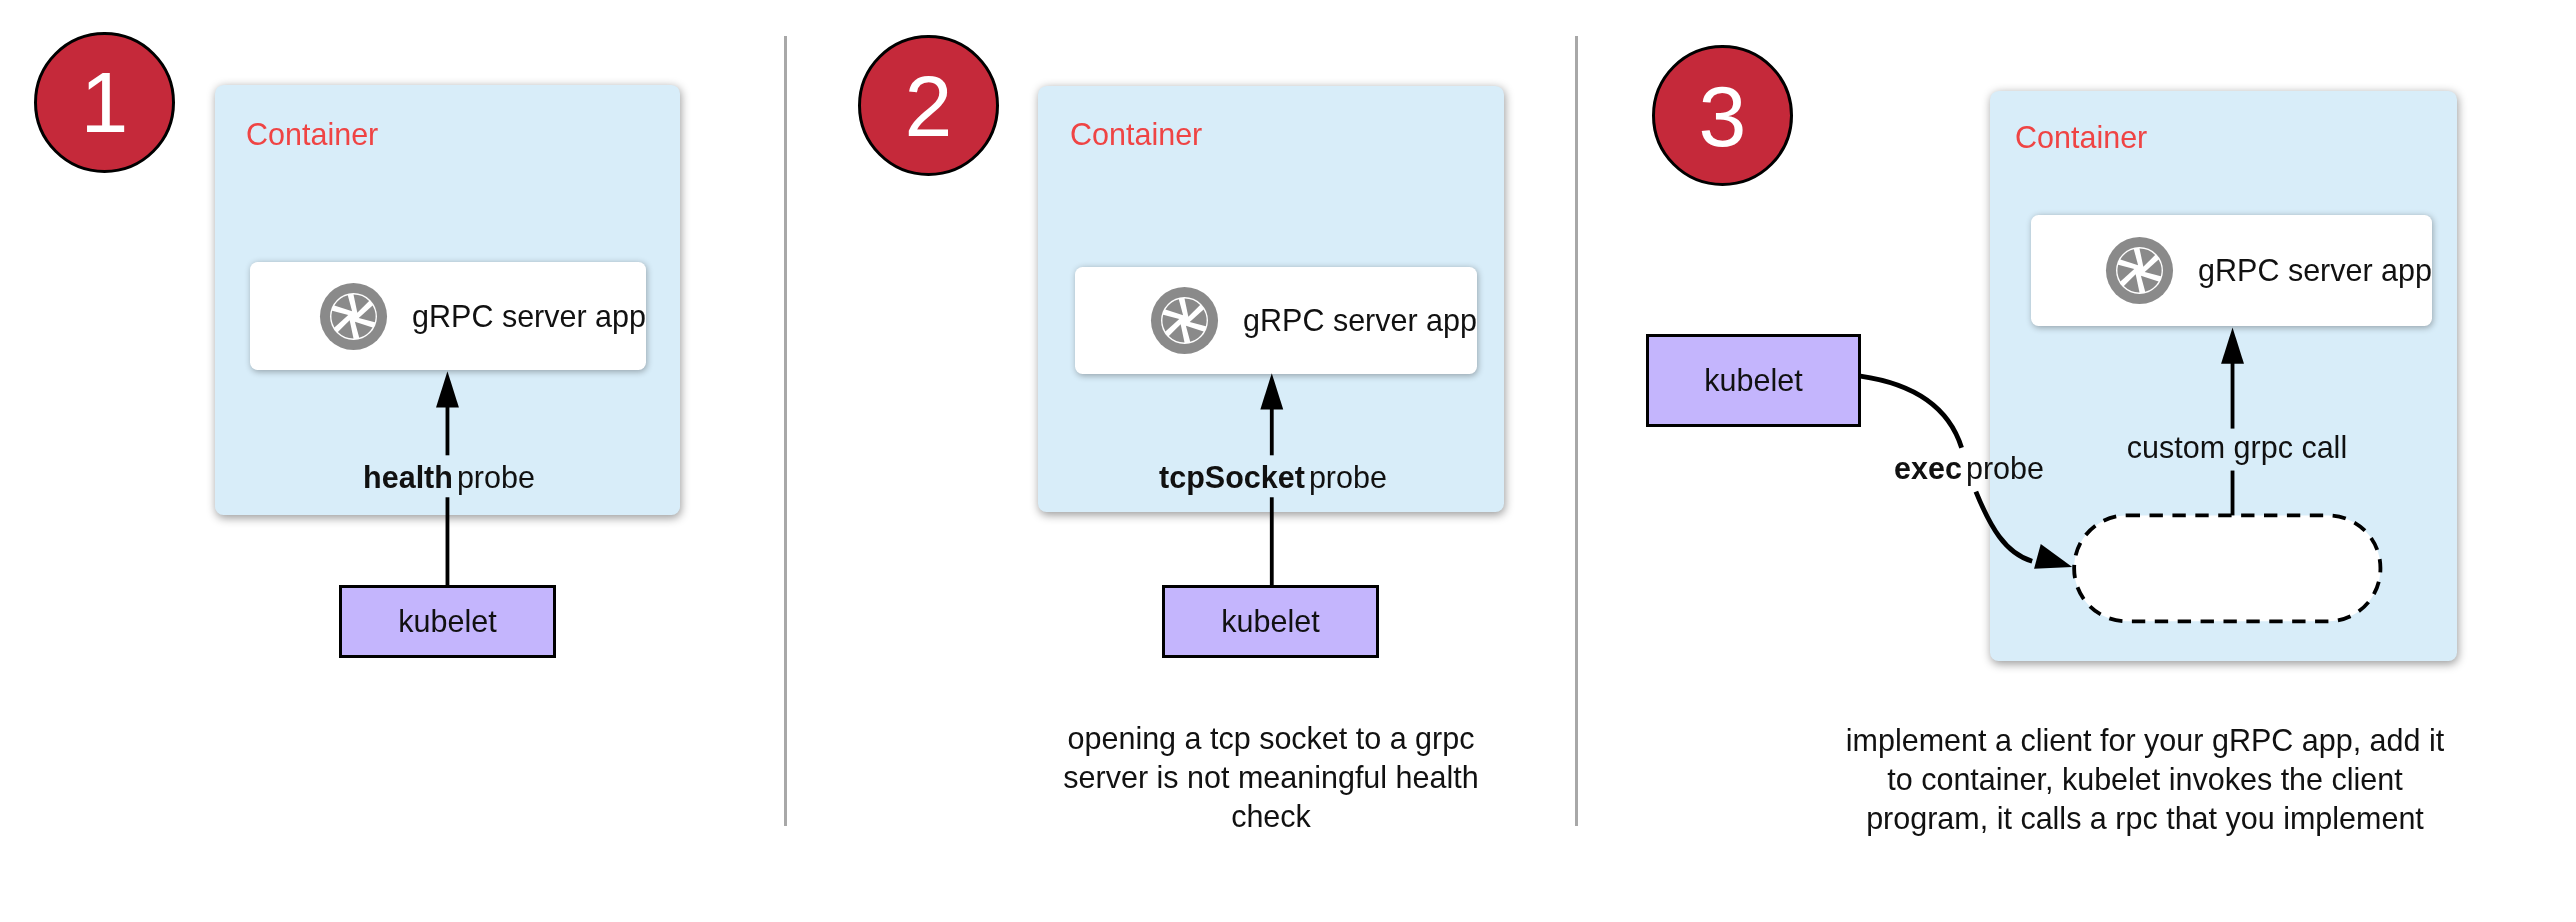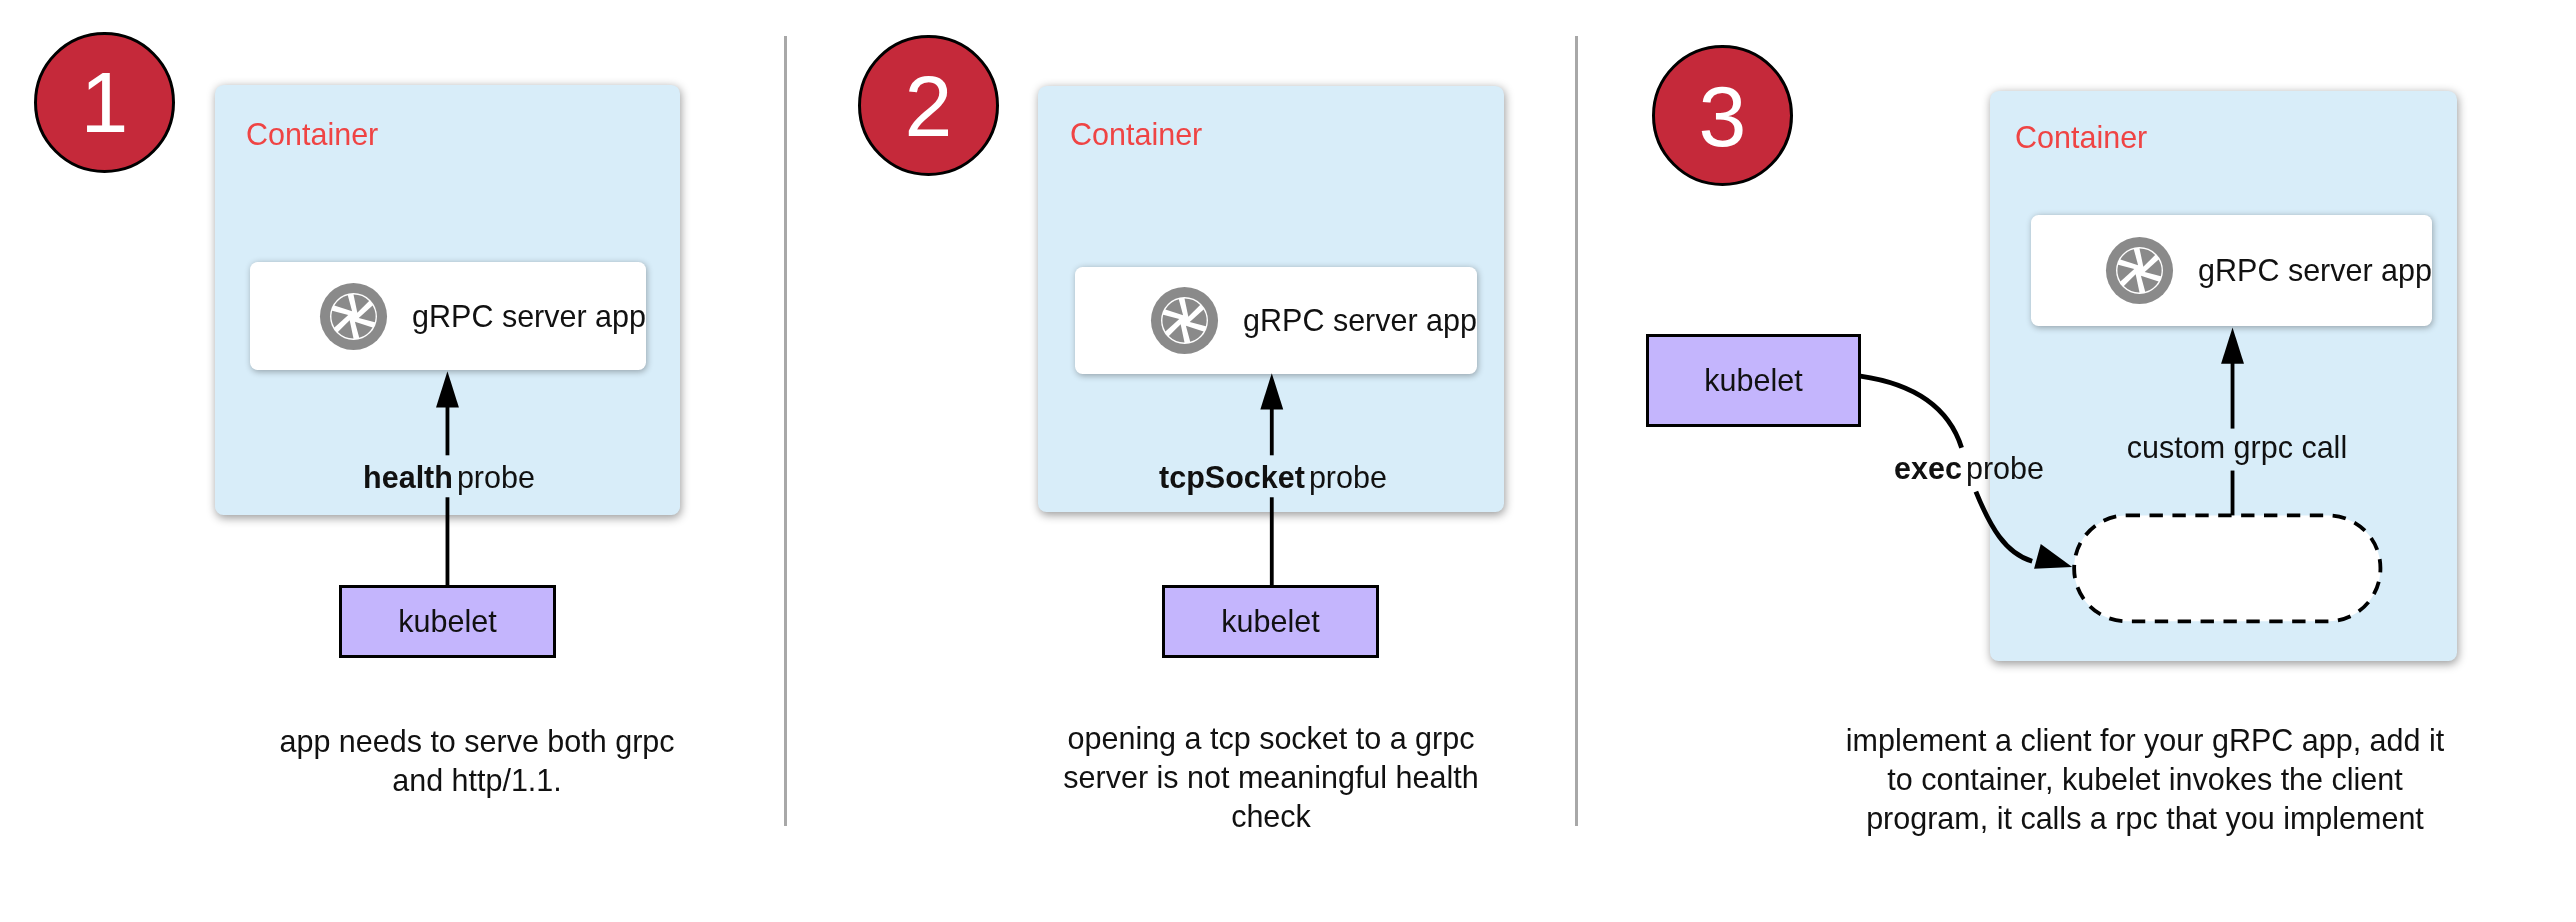--- a/index.html
+++ b/index.html
@@ -97,22 +97,20 @@
   </div>
 
   <div class="probe-label" style="left:287px;top:458px">
     <span class="bold">health</span><span class="rest">probe</span>
   </div>
 
   <div class="kubelet" style="left:339px;top:585px;width:217px;height:73px">
     <span>kubelet</span>
   </div>
 
-  <div class="caption" style="left:229px;top:722px;width:496px">app needs to serve both grpc
-and http/1.1.</div>
 
   <div class="badge" style="left: 858px; top: 35px; background: rgb(197, 41, 58); border-color: rgb(0, 0, 0);">
     <span>2</span>
   </div>
 
   <div class="container-box" style="left: 1038px; top: 86px; width: 466px; height: 426px; background: rgb(216, 237, 249);"></div>
   <div class="ct-label" style="left:1070px;top:115px">Container</div>
 
   <div class="app-box" style="left:1075px;top:267px;width:402px;height:107px">
     <svg class="app-icon" viewBox="0 0 72 72">

